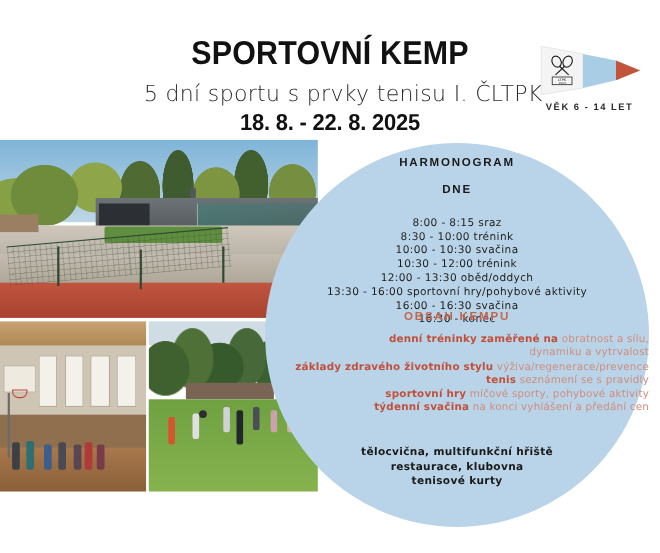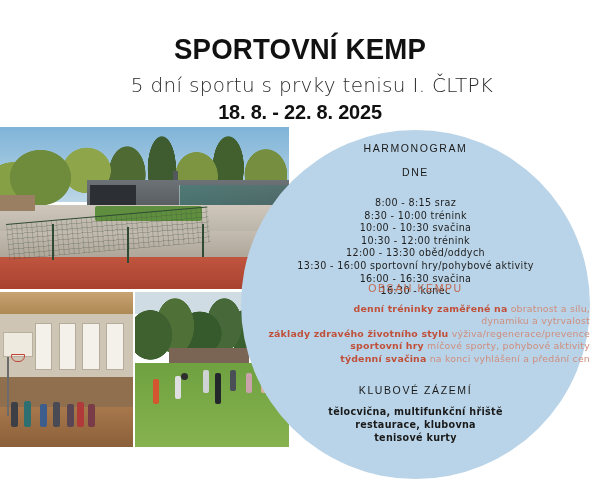--- a/index.html
+++ b/index.html
@@ -126,21 +126,21 @@
   
   .circle{
     position:absolute; left:241px; top:130px; width:349px; height:349px;
     border-radius:50%; background:#b9d4e8;
   }
 
   
   .content{ position:absolute; left:241px; top:130px; width:349px; height:349px; }
 
   .sec-head{
-    text-align:center; font-weight:normal; color:#1a1a1a;
+    text-align:center; font-weight:bold; color:#1a1a1a;
     font-size:10.5px; letter-spacing:1.6px;
     font-family:"Liberation Sans", sans-serif;
   }
   .sec-head.red{ color:#c0674f; }
 
   .harmo{ position:absolute; left:0; top:12px; width:100%; }
   .harmo .l2{ margin-top:12px; }
 
   .sched{ position:absolute; left:0; top:48px; width:100%;margin-top:19px; }
   .sched-row{
@@ -171,20 +171,37 @@
 <body>
 
 <div class="poster">
 
   <div class="header">
     <div class="title">SPORTOVNÍ KEMP</div>
     <div class="subtitle">5 dní sportu s prvky tenisu I. ČLTPK</div>
     <div class="dates">18. 8. - 22. 8. 2025</div>
   </div>
 
+  <div class="logo-wrap">
+    <svg class="pennant" viewBox="0 0 100 52">
+      <path d="M6 4 L6 48 L44 42 L44 11 Z" fill="#f4f4f4" stroke="#dcdcdc" stroke-width="0.6"></path>
+      <path d="M44 11 L44 42 L74 35 L74 17 Z" fill="#a8cde4"></path>
+      <path d="M74 17 L74 35 L96 26 Z" fill="#c2543c"></path>
+      <g stroke="#1f1f1f" stroke-width="1" fill="none">
+        <ellipse cx="20" cy="18" rx="4" ry="5.2" transform="rotate(-28 20 18)"></ellipse>
+        <ellipse cx="30" cy="18" rx="4" ry="5.2" transform="rotate(28 30 18)"></ellipse>
+        <line x1="22.5" y1="22" x2="31" y2="30"></line>
+        <line x1="27.5" y1="22" x2="19" y2="30"></line>
+      </g>
+      <rect x="16" y="32" width="18" height="7" fill="none" stroke="#1f1f1f" stroke-width="0.7"></rect>
+      <text x="25" y="35.6" font-size="3.2" text-anchor="middle" fill="#1f1f1f" font-family="DejaVu Sans, sans-serif">LTPK</text>
+      <text x="25" y="38.6" font-size="2.6" text-anchor="middle" fill="#1f1f1f" font-family="DejaVu Sans, sans-serif">1904</text>
+    </svg>
+    <div class="age-label">VĚK 6 - 14 LET</div>
+  </div>
 
   <div class="photo photo-top">
     <div class="pt-sky"></div>
     <div class="pt-treeline"></div>
     <div class="pt-chimney"></div>
     <div class="pt-building"></div>
     <div class="pt-bwin"></div>
     <div class="pt-fence"></div>
     <div class="pt-pave"></div>
     <div class="pt-shed"></div>
@@ -261,30 +278,30 @@
       <div class="obsah-row">
         <b>denní tréninky zaměřené na</b><span> obratnost a sílu,</span>
       </div>
       <div class="obsah-row">
         <b></b><span>dynamiku a vytrvalost</span>
       </div>
       <div class="obsah-row">
         <b>základy zdravého životního stylu</b><span> výživa/regenerace/prevence</span>
       </div>
       <div class="obsah-row">
+        <b>tenis</b><span> seznámení se s pravidly</span>
+      </div>
+      <div class="obsah-row">
         <b>sportovní hry</b><span> míčové sporty,  pohybové aktivity</span>
       </div>
       <div class="obsah-row">
         <b>týdenní svačina</b><span> na konci vyhlášení a předání cen</span>
       </div>
     </div>
 
-    <div class="zazemi-head">
-      <div class="sec-head">KLUBOVÉ ZÁZEMÍ</div>
-    </div>
 
     <div class="zazemi">
       <div class="zazemi-row">tělocvična, multifunkční hřiště</div>
       <div class="zazemi-row">restaurace, klubovna</div>
       <div class="zazemi-row">tenisové kurty</div>
     </div>
 
   </div>
 </div>
 

